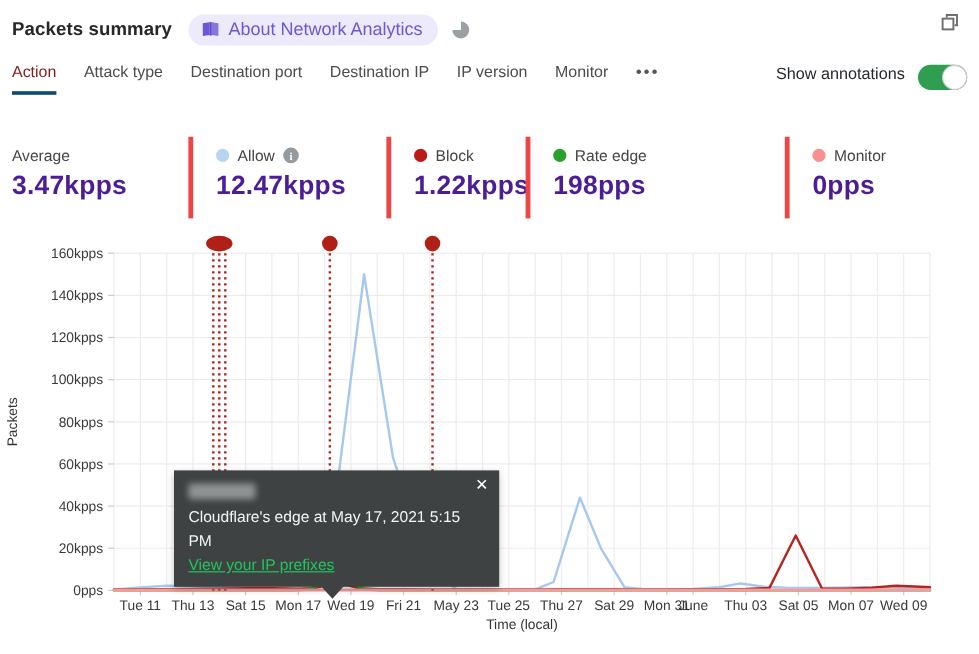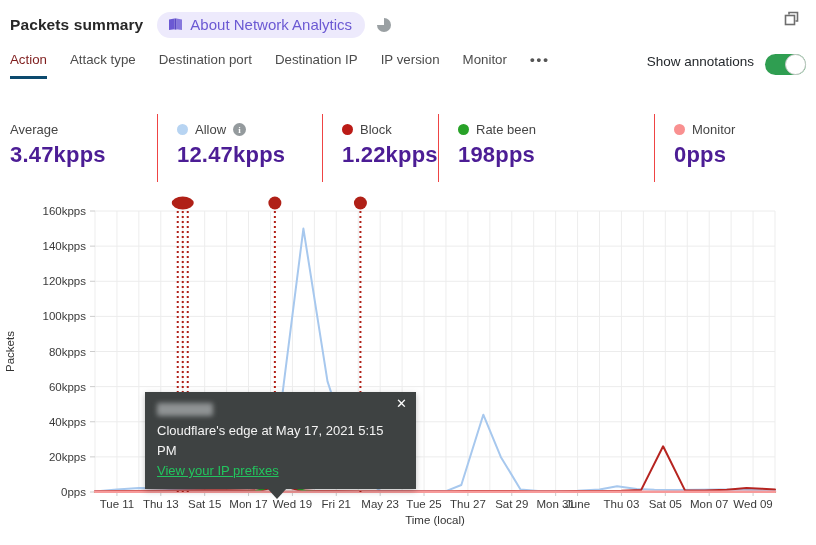--- a/index.html
+++ b/index.html
@@ -28,21 +28,21 @@
   .annot-group { position:absolute; right:0; top:2px; display:flex; align-items:flex-start; gap:11px; }
   .annot-label { font-size:13.5px; color:#24282c; }
   .toggle { width:41px; height:21px; border-radius:11px; background:#2f9e51;
     position:relative; cursor:pointer; }
   .toggle .knob { position:absolute; top:0; right:0; width:21px; height:21px;
     border-radius:50%; background:#fff; border:1px solid #c9c9c9; }
 
   
   .stats { position:absolute; top:95px; left:10px; right:10px; height:68px; display:flex;margin-top:19px; }
   .stat { padding-top:8px; }
-  .stat + .stat { border-left:1px solid #ef4444; padding-left:19px; }
+  .stat + .stat { border-left:4px solid #ef4444; padding-left:19px; }
   .stat-label { display:flex; align-items:center; gap:7px; font-size:13px; color:#454545; }
   .dot { width:11px; height:11px; border-radius:50%; display:inline-block; }
   .info-icon { width:13px; height:13px; border-radius:50%; background:#949a9d; color:#fff;
     font-size:9px; font-weight:700; display:inline-flex; align-items:center;
     justify-content:center; cursor:pointer; font-family:"Liberation Serif", serif; }
   .stat-value { margin-top:5px; font-size:22px; font-weight:700; color:#4c1d95; letter-spacing:.2px; }
 
   
   #chart { position:absolute; left:0; top:195px; }
   #chart text { font-size:11.5px; fill:#3a3a3a; }
@@ -115,21 +115,21 @@
   <div class="stat" style="width:116px">
     <div class="stat-label">
       <span class="dot" style="background: rgb(187, 27, 22);"></span>
       <span>Block</span>
     </div>
     <div class="stat-value">1.22kpps</div>
   </div>
   <div class="stat" style="width:216px">
     <div class="stat-label">
       <span class="dot" style="background: rgb(40, 162, 40);"></span>
-      <span>Rate been</span>
+      <span>Rate edge</span>
     </div>
     <div class="stat-value">198pps</div>
   </div>
   <div class="stat" style="flex:1">
     <div class="stat-label">
       <span class="dot" style="background: rgb(249, 144, 144);"></span>
       <span>Monitor</span>
     </div>
     <div class="stat-value">0pps</div>
   </div>

